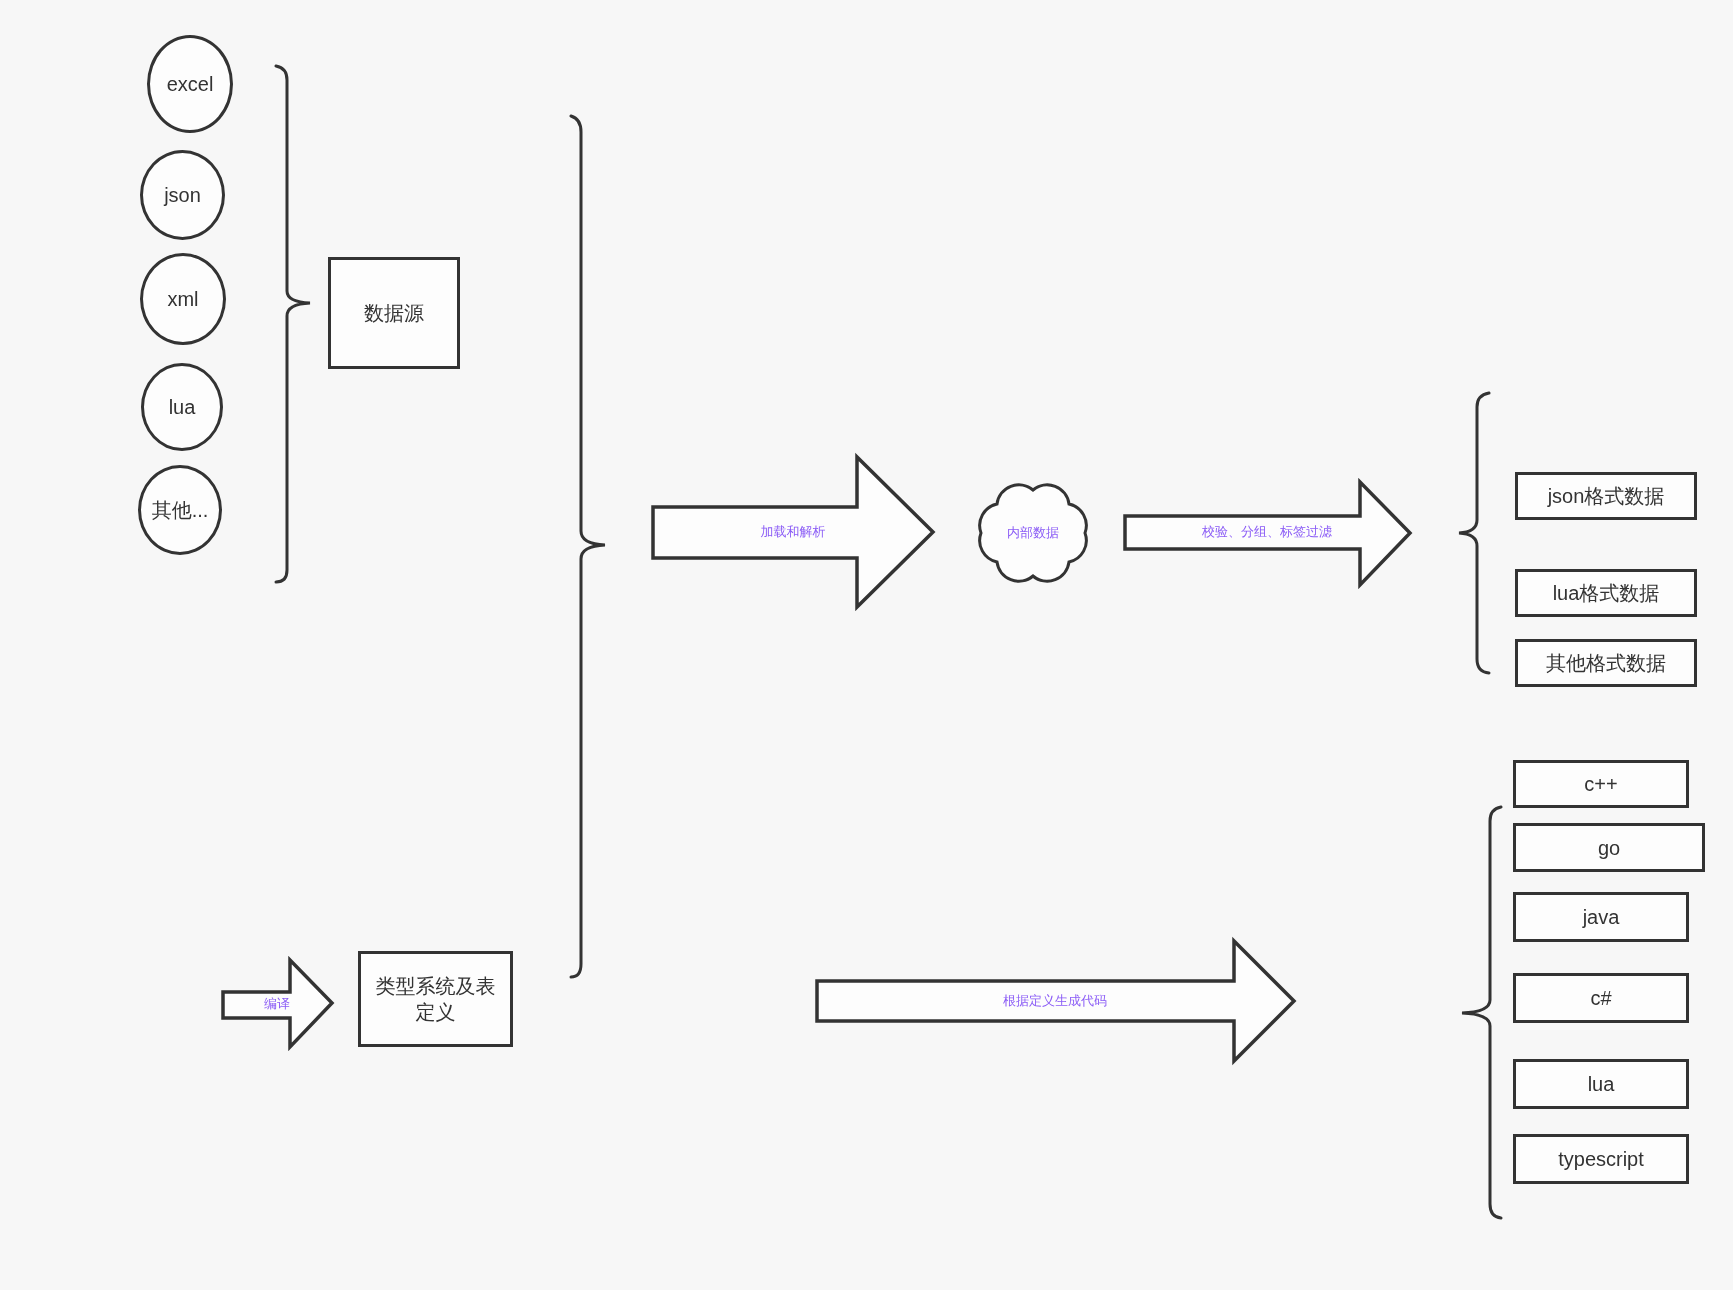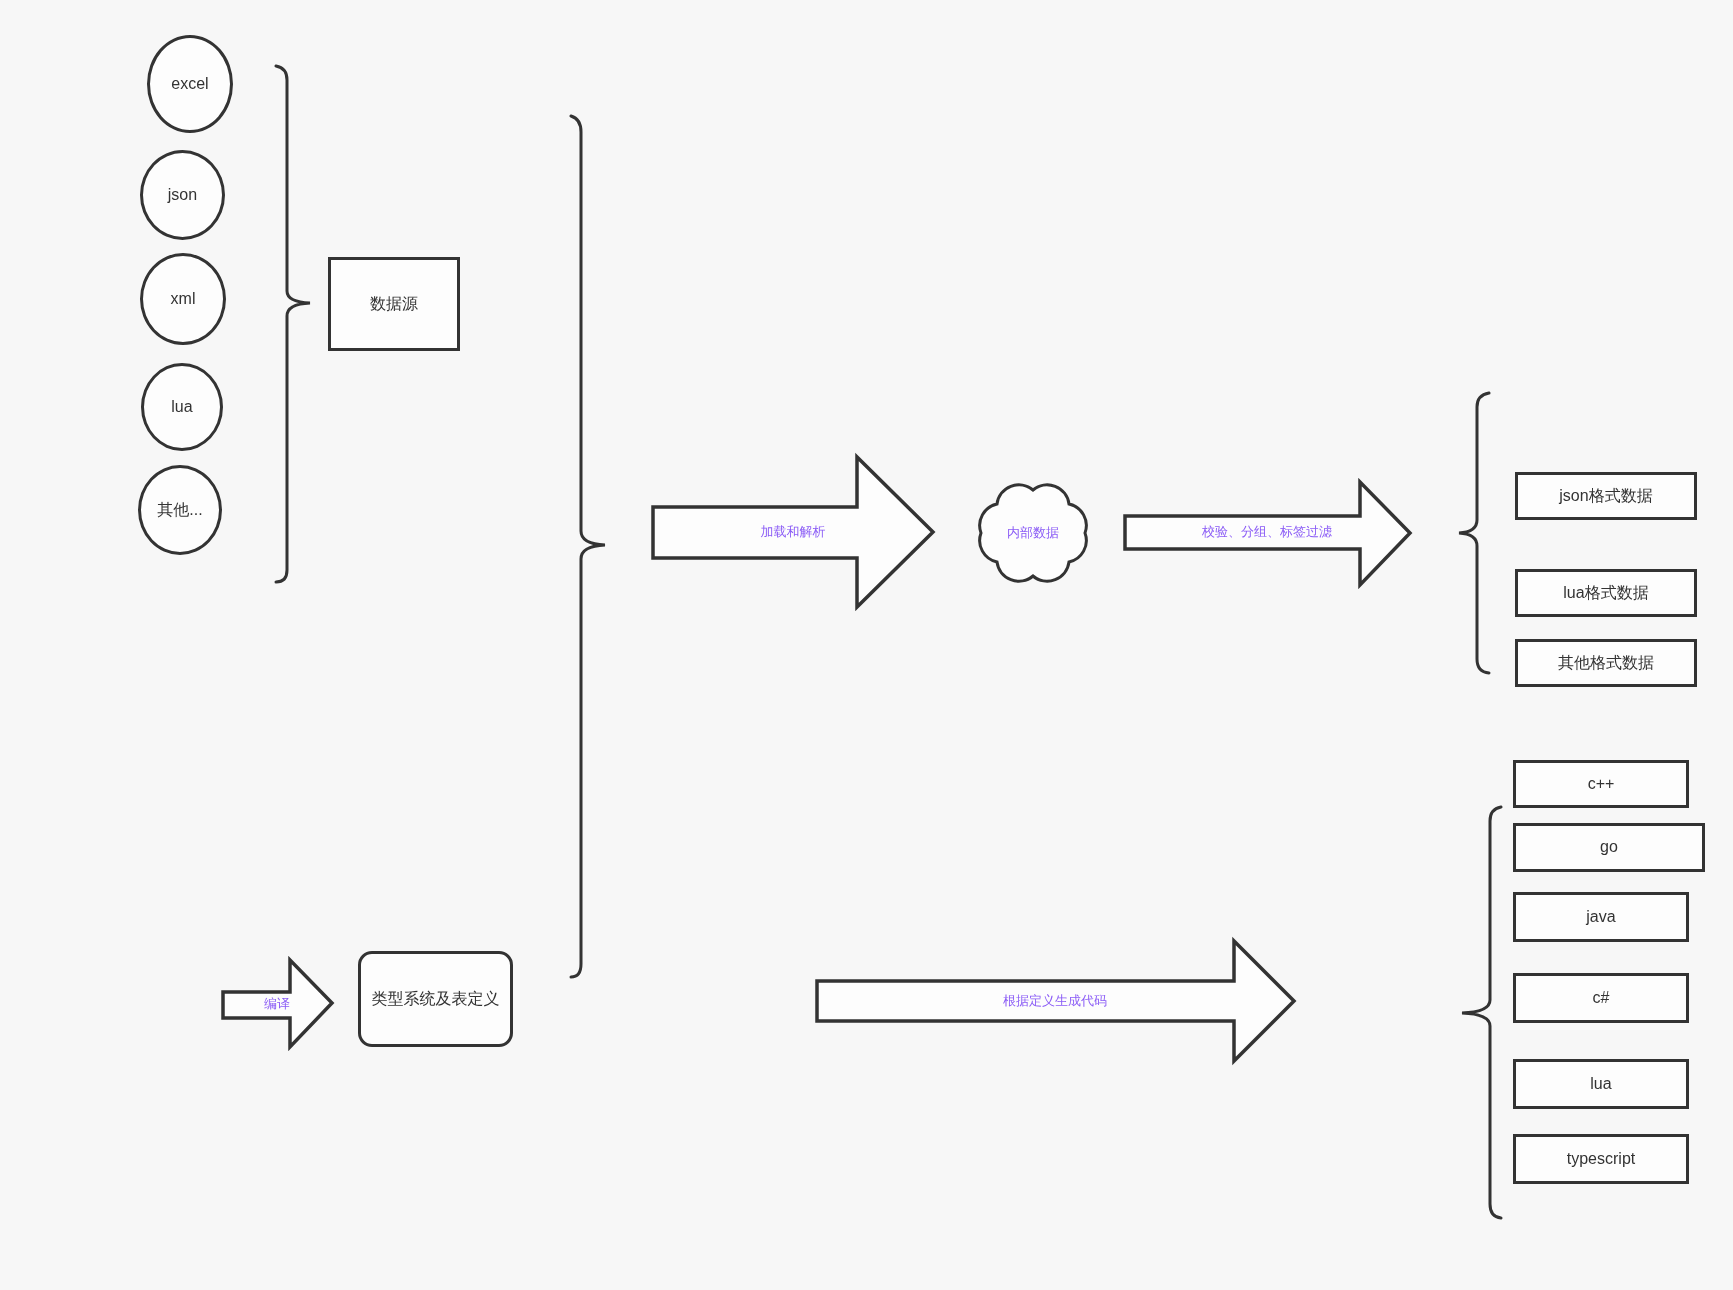--- a/index.html
+++ b/index.html
@@ -16,25 +16,25 @@
     position:absolute; left:0; top:0;
     width:1733px; height:1290px;
   }
   .node {
     position:absolute;
     box-sizing:border-box;
     display:flex; align-items:center; justify-content:center;
     text-align:center;
     background:#fdfdfd;
     border:3px solid #333333;
-    font-size:16px;
+    font-size:20px;
     line-height:1.3;
   }
   .ellipse { border-radius:50%; }
-  .rounded { border-radius:14px; }
+  .rounded { border-radius:0; }
   .rightbox { border-width:3.5px; }
   .node .lbl { display:block; padding:0 8px; }
   .arrow-label {
     position:absolute;
     transform:translate(-50%,-50%);
     font-size:13px;
     white-space:nowrap;
     color:#8b5cf6;
   }
   .shape { fill:#fdfdfd; stroke:#333333; }
@@ -77,21 +77,21 @@
   <div class="node ellipse" style="left:140px;top:253px;width:86px;height:92px">
     <span class="lbl">xml</span>
   </div>
   <div class="node ellipse" style="left:141px;top:363px;width:82px;height:88px">
     <span class="lbl">lua</span>
   </div>
   <div class="node ellipse" style="left:138px;top:465px;width:84px;height:90px">
     <span class="lbl">其他...</span>
   </div>
 
-  <div class="node" style="left:328px;top:257px;width:132px;height:94px">
+  <div class="node" style="left:328px;top:257px;width:132px;height:112px">
     <span class="lbl">数据源</span>
   </div>
 
   <div class="arrow-label" style="left:793px;top:532px">加载和解析</div>
   <div class="arrow-label" style="left:1033px;top:533px">内部数据</div>
   <div class="arrow-label" style="left:1267px;top:532px">校验、分组、标签过滤</div>
 
   <div class="node rightbox" style="left:1515px;top:472px;width:182px;height:48px">
     <span class="lbl">json格式数据</span>
   </div>

